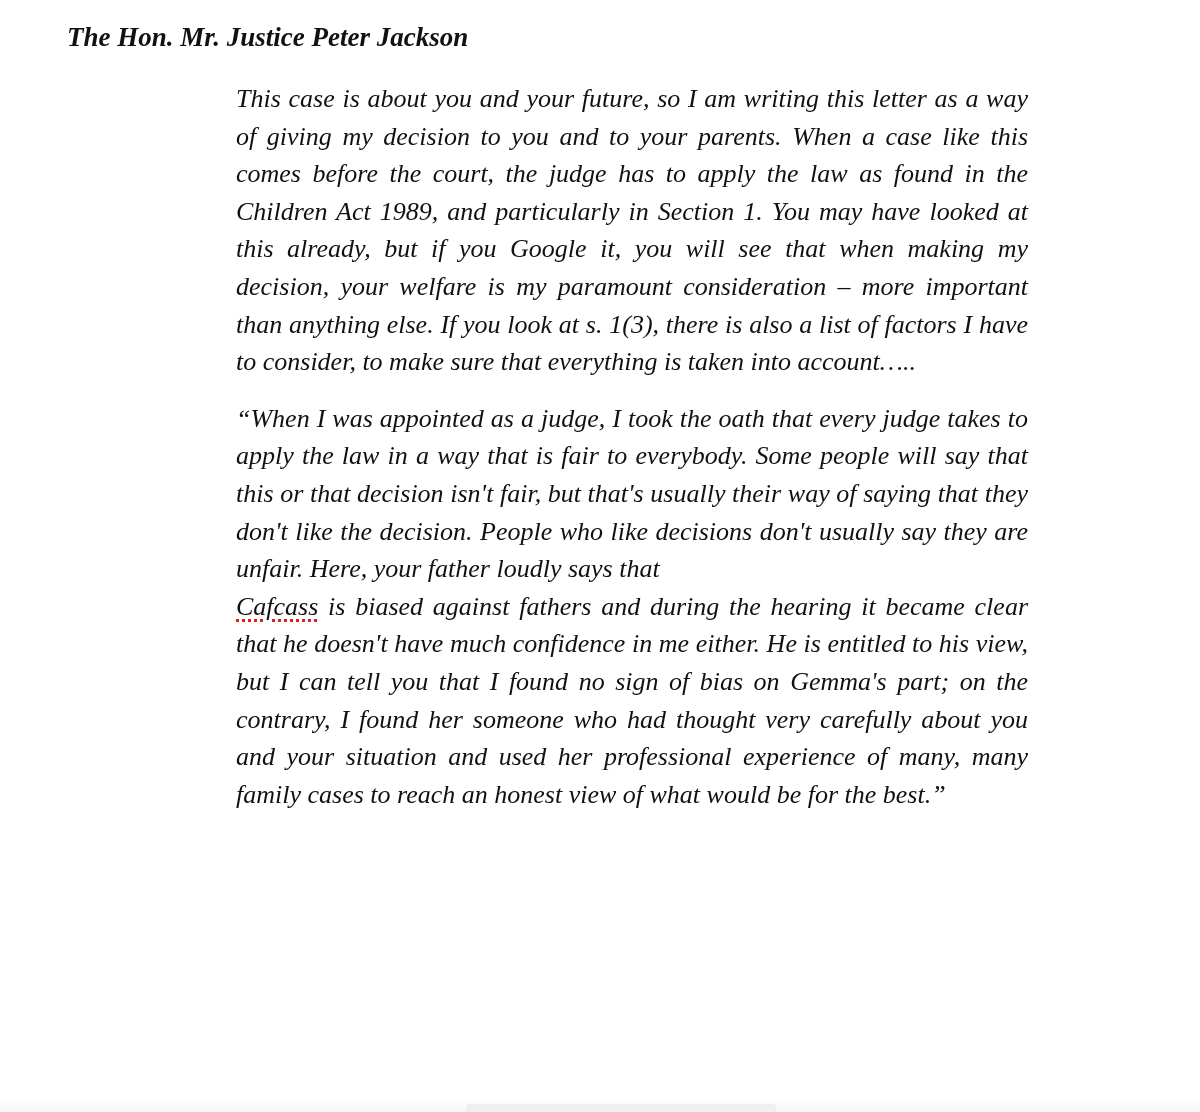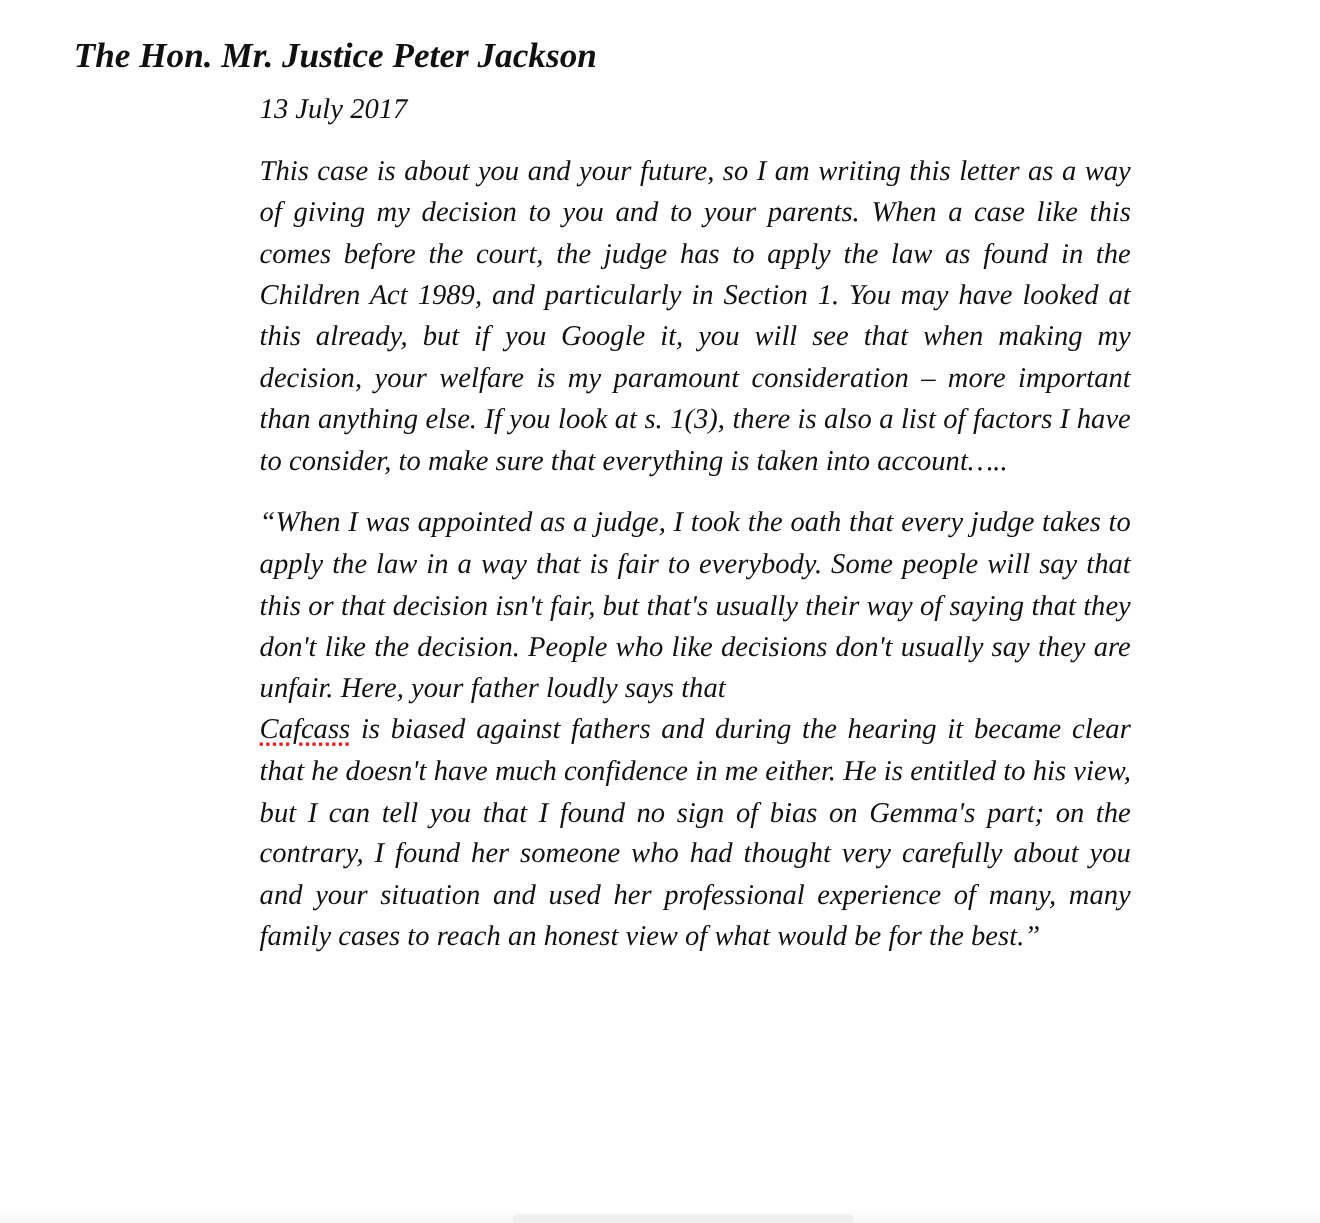--- a/index.html
+++ b/index.html
@@ -1,30 +1,29 @@
 <!DOCTYPE html>
 <html><head>
 <meta charset="utf-8">
 <style>
   html, body { margin:0; padding:0; background:#ffffff; }
   body { width:1200px; height:1112px; overflow:hidden; position:relative;
          font-family:"Liberation Serif", "DejaVu Serif", serif; color:#111; }
-  .heading { position:absolute; left:67px; top:32px; font-size:32px; font-weight:bold; font-style:italic; margin:0; }
+  .heading { position:absolute; left:67px; top:22px; font-size:27px; font-weight:bold; font-style:italic; margin:0; }
   .content { position:absolute; left:236px; top:80px; width:792px; font-style:italic; font-size:26px; line-height:37.6px; }
   .content p { margin:0 0 19px 0; text-align:justify; }
   .spell { text-decoration: underline dotted #e02020; text-decoration-thickness:3px; text-underline-offset:4px; }
   .bottom-fade { position:absolute; left:0; right:0; top:1098px; height:14px;
                  background:linear-gradient(#ffffff, #f6f6f6); }
   .bottom-tab { position:absolute; left:466px; top:1104px; width:310px; height:8px; background:#efefef; border-radius:4px 4px 0 0; }
 </style>
 </head>
 <body>
 
 <h1 class="heading">The Hon. Mr. Justice Peter Jackson</h1>
 
 <div class="content">
-  <p>13 July 2017</p>
   <p>This case is about you and your future, so I am writing this letter as a way of giving my decision to you and to your parents. When a case like this comes before the court, the judge has to apply the law as found in the Children Act 1989, and particularly in Section 1. You may have looked at this already, but if you Google it, you will see that when making my decision, your welfare is my paramount consideration – more important than anything else. If you look at s. 1(3), there is also a list of factors I have to consider, to make sure that everything is taken into account…..</p>
   <p><span>“When I was appointed as a judge, I took the oath that every judge takes to apply the law in a way that is fair to everybody. Some people will say that this or that decision isn't fair, but that's usually their way of saying that they don't like the decision. People who like decisions don't usually say they are unfair. Here, your father loudly says that</span><br><span class="spell">Cafcass</span><span> is biased against fathers and during the hearing it became clear that he doesn't have much confidence in me either. He is entitled to his view, but I can tell you that I found no sign of bias on Gemma's part; on the contrary, I found her someone who had thought very carefully about you and your situation and used her professional experience of many, many family cases to reach an honest view of what would be for the best.”</span></p>
 </div>
 
 <div class="bottom-fade"></div>
 <div class="bottom-tab"></div>
 
 </body></html>

